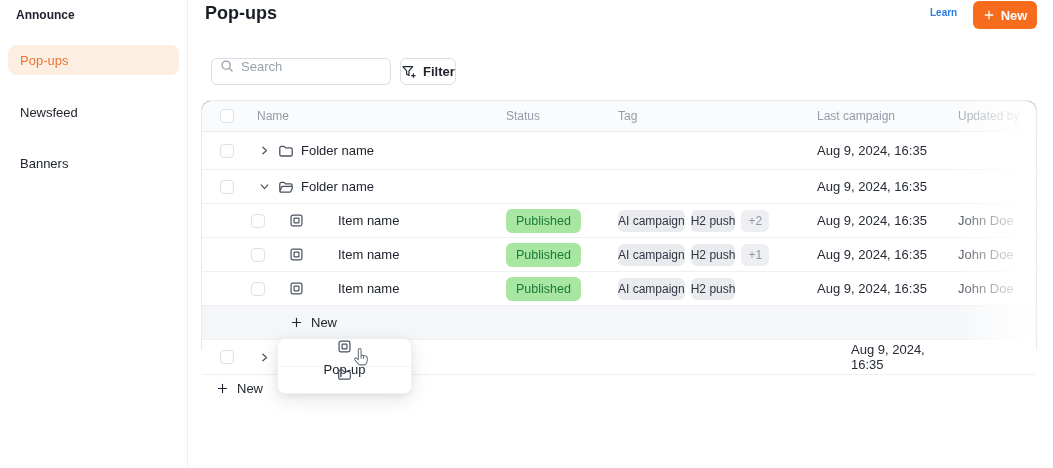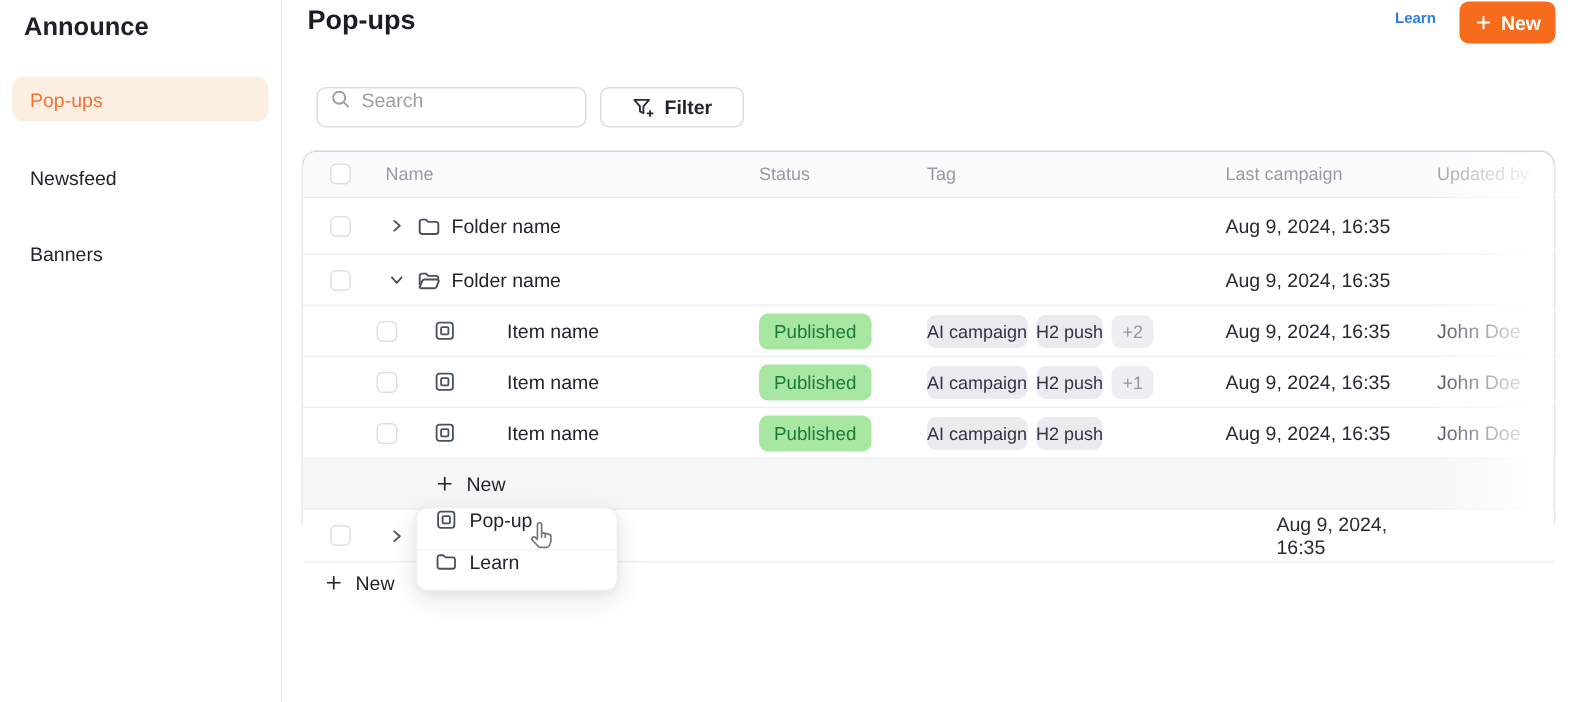--- a/index.html
+++ b/index.html
@@ -3,21 +3,21 @@
 <meta charset="utf-8">
 <style>
   * { margin:0; padding:0; box-sizing:border-box; }
   html,body { width:1053px; height:468px; background:#fff; overflow:hidden;
     font-family:"Liberation Sans", sans-serif; -webkit-font-smoothing:antialiased; }
   .app { position:relative; width:1053px; height:468px; background:#fff; }
 
   
   .sidebar { position:absolute; left:0; top:0; width:188px; height:468px;
     border-right:1px solid #ECEFF2; background:#fff; }
-  .app-title { padding:8px 0 0 16px; font-size:17px; font-weight:700; color:#1B202B; }
+  .app-title { padding:8px 0 0 16px; font-size:12px; font-weight:700; color:#1B202B; }
   .nav { margin-top:23px; padding:0 8px; }
   .nav-item { height:30px; display:flex; align-items:center; padding:0 12px;
     border-radius:8px; font-size:13px; color:#20252E; cursor:pointer; margin-bottom:0; }
   .nav-item.active { background:#FDEEE2; color:#EF7434; }
   .nav-item + .nav-item { margin-top:0; }
   .nav-item:nth-child(2), .nav-item:nth-child(3) { height:28px;margin-top:23px; }
 
   
   .main { position:absolute; left:189px; top:0; right:0; bottom:0; }
   .page-title { position:absolute; left:16px; top:3px; font-size:18px; font-weight:700; color:#171C26; }
@@ -28,21 +28,21 @@
     font-weight:600; display:flex; align-items:center; justify-content:center; gap:6px;
     cursor:pointer; font-family:inherit; }
 
   
   .search-box { position:absolute; left:22px; top:58px; width:180px; height:27px;
     border:1px solid #D9DEE4; border-radius:6px; background:#fff;
     display:flex; align-items:flex-start; padding:0 8px; gap:7px; }
   .search-box input { border:none; outline:none; width:100%; font-size:13px; color:#20252E;
     font-family:inherit; background:transparent; }
   .search-box input::placeholder { color:#99A0AB; }
-  .filter-btn { position:absolute; left:211px; top:58px; height:27px; padding:0 20px;
+  .filter-btn { position:absolute; left:211px; top:58px; height:27px; padding:0 0;
     border:1px solid #D9DEE4; border-radius:6px; background:#fff; display:flex;
     align-items:center; gap:7px; font-size:13px; font-weight:600; color:#20252E;
     cursor:pointer; font-family:inherit; }
 
   
   .card { position:absolute; left:12px; top:100px; width:836px; height:257px;
     border:1px solid #E7EAEE; border-radius:10px; background:#737373; }
   .fade-overlay { position:absolute; top:1px; right:1px; bottom:1px; width:84px;
     border-radius:0 9px 9px 0; pointer-events:none; z-index:6;
     background:linear-gradient(to right, rgba(255,255,255,0) 0%, rgba(255,255,255,.55) 45%, #fff 95%); }
@@ -81,22 +81,22 @@
 
   .new-inline { display:flex; align-items:center; gap:8px; font-size:13px; color:#20252E;
     cursor:pointer; }
   .row .new-child-pad { padding-left:88px; }
   .row .new-root-pad { padding-left:14px; }
 
   
   .context-menu { position:absolute; left:277px; top:338px; width:135px; z-index:10;
     background:#fff; border:1px solid #EEF0F3; border-radius:8px;
     box-shadow:0 6px 18px rgba(23,28,38,.10), 0 2px 6px rgba(23,28,38,.06); overflow:hidden; }
-  .menu-item { height:27px; display:flex; align-items:flex-start; gap:8px; padding:0 12px;
-    font-size:13px; color:#20252E; cursor:pointer; background:#fff; }
+  .menu-item { height:27px; display:flex; align-items:center; gap:8px; padding:0 12px;
+    font-size:13px; color:#20252E; cursor:pointer; background:#fff;flex-direction:column; }
   .menu-item + .menu-item { border-top:1px solid #F2F4F6; }
 
   .hand-cursor { position:absolute; left:352px; top:347px; z-index:20; pointer-events:none; }
 </style>
 </head>
 <body>
 
 <div class="app">
 
   <div class="sidebar">

